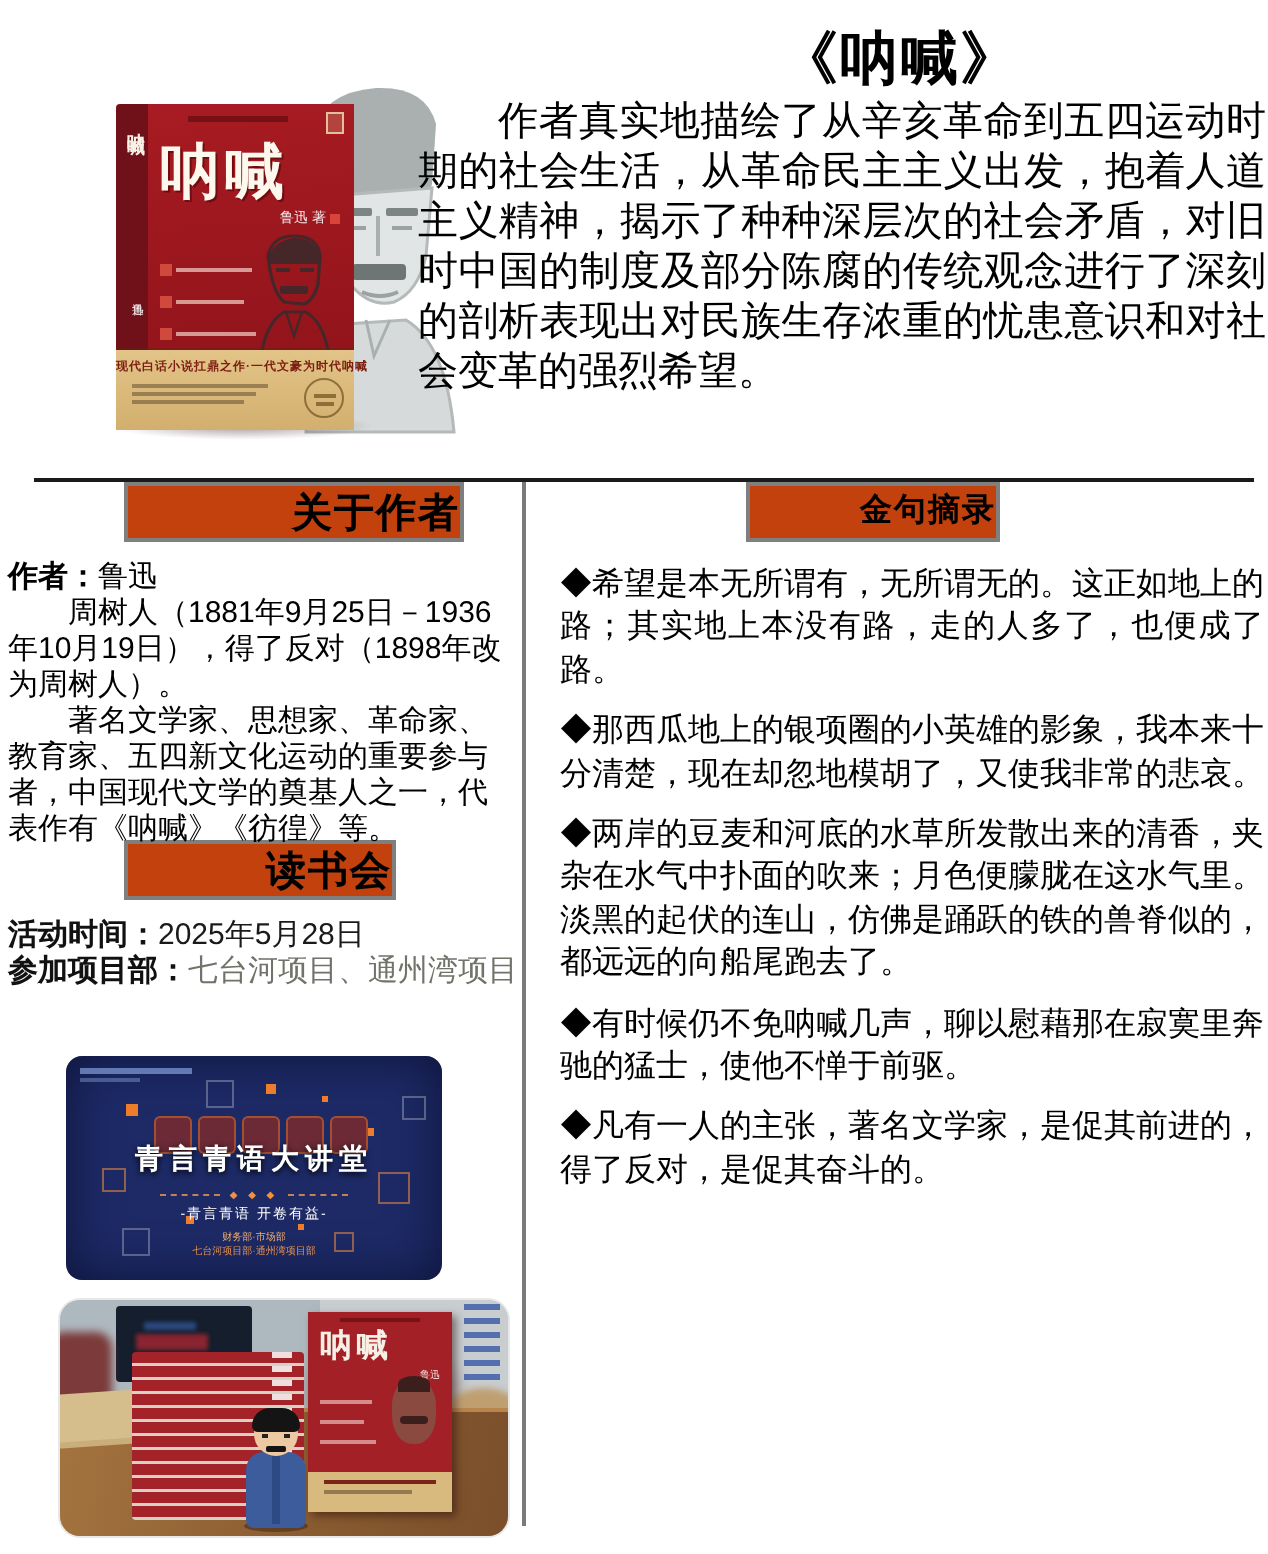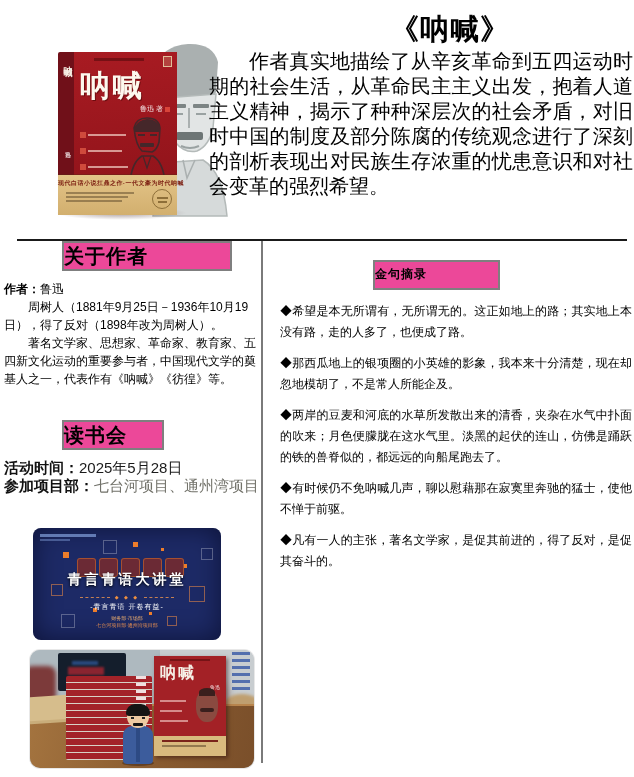--- a/index.html
+++ b/index.html
@@ -46,29 +46,29 @@
   .band .g1,.band .g2,.band .g3{ position:absolute; left:8px; height:1.5px; background:rgba(90,70,40,.5); }
   .band .g1{ top:17px; width:68px; } .band .g2{ top:21px; width:62px; } .band .g3{ top:25px; width:56px; }
   .band .bseal{ position:absolute; right:5px; top:14px; width:20px; height:20px; border-radius:50%;
     border:1px solid rgba(110,80,30,.7); }
   .band .bseal i{ position:absolute; left:4px; top:7px; width:11px; height:1.5px; background:rgba(110,80,30,.7); }
   .band .bseal i+i{ top:11px; width:9px; left:5px; }
 
   
   .hline{ position:absolute; left:17px; top:239px; width:610px; height:2px; background:#1a1a1a; }
   .vline{ position:absolute; left:261px; top:241px; width:2px; height:522px; background:#7a7a7a; }
-  .hbox{ position:absolute; height:30px; border:2px solid #7f7f7f; background:#ec4899;
-    display:flex; align-items:center; justify-content:flex-start;
+  .hbox{ position:absolute; height:30px; border:2px solid #7f7f7f; background:#c2410c;
+    display:flex; align-items:center; justify-content:flex-end;
     font-size:20px; font-weight:bold; letter-spacing:1px; }
   .hbox.about{ left:62px; top:241px; width:170px; }
-  .hbox.club{ left:62px; top:420px; width:102px; }
+  .hbox.club{ left:62px; top:420px; width:136px; }
   .hbox.quotes{ left:373px; top:241px; width:127px; }
 
   
-  .bio{ position:absolute; left:4px; top:280px; width:254px; font-size:12px; line-height:18px; }
+  .bio{ position:absolute; left:4px; top:280px; width:254px; font-size:15px; line-height:18px; }
   .bio .lbl{ font-weight:bold; }
   .bio p{ text-indent:2em; }
   .meta{ position:absolute; left:4px; top:459px; width:256px; font-size:15px; line-height:18px; }
   .meta .lbl{ font-weight:bold; color:#111; }
   .meta .val{ color:#72726a; }
 
   
   .banner{ position:absolute; left:33px; top:528px; width:188px; height:112px; border-radius:8px;
     background:#1d2a66; overflow:hidden; box-shadow:inset 0 0 26px rgba(0,0,20,.55); }
   .banner .cstrip{ position:absolute; left:7px; top:6px; width:56px; height:3px; background:rgba(160,195,255,.55); }
@@ -129,21 +129,21 @@
   .photo .fig{ position:absolute; left:88px; top:54px; width:40px; height:62px; }
   .photo .fig .fshadow{ position:absolute; left:4px; bottom:0; width:32px; height:6px; border-radius:50%; background:rgba(40,20,10,.4); }
   .photo .fig .body{ position:absolute; left:5px; top:22px; width:30px; height:38px; background:#3c5c9c; border-radius:9px 9px 4px 4px; }
   .photo .fig .body i{ position:absolute; left:13px; top:2px; width:4px; height:34px; background:#2d4a84; }
   .photo .fig .head{ position:absolute; left:9px; top:2px; width:22px; height:22px; background:#ecc9a2; border-radius:50%; }
   .photo .fig .hair{ position:absolute; left:8px; top:0px; width:24px; height:12px; background:#141414; border-radius:12px 12px 4px 4px; }
   .photo .fig .eye{ position:absolute; top:13px; width:3px; height:2px; background:#222; }
   .photo .fig .mus{ position:absolute; left:15px; top:19px; width:10px; height:3px; background:#141414; border-radius:1px; }
 
   
-  .quotes{ position:absolute; left:280px; top:282px; width:352px; font-size:12px; line-height:21.4px;margin-top:19px; }
+  .quotes{ position:absolute; left:280px; top:282px; width:352px; font-size:16px; line-height:21.4px; }
   .quotes p{ margin:0 0 9px; text-align:justify; }
 
   .sketch svg, .mport svg{ display:block; }
 </style>
 </head>
 <body>
 
 <div class="bookart">
   <div class="sketch">
     <svg width="88" height="180" viewBox="0 0 88 180">
@@ -314,17 +314,17 @@
     <div class="head"></div>
     <div class="hair"></div>
     <i class="eye" style="left:13px"></i>
     <i class="eye" style="left:24px"></i>
     <i class="mus"></i>
   </div>
 </div>
 
 <div class="quotes">
   <p><span>◆</span><span>希望是本无所谓有，无所谓无的。这正如地上的路；其实地上本没有路，走的人多了，也便成了路。</span></p>
-  <p><span>◆</span><span>那西瓜地上的银项圈的小英雄的影象，我本来十分清楚，现在却忽地模胡了，不是常人所能企及。</span></p>
+  <p><span>◆</span><span>那西瓜地上的银项圈的小英雄的影象，我本来十分清楚，现在却忽地模胡了，又使我非常的悲哀。</span></p>
   <p><span>◆</span><span>两岸的豆麦和河底的水草所发散出来的清香，夹杂在水气中扑面的吹来；月色便朦胧在这水气里。淡黑的起伏的连山，仿佛是踊跃的铁的兽脊似的，都远远的向船尾跑去了。</span></p>
   <p><span>◆</span><span>有时候仍不免呐喊几声，聊以慰藉那在寂寞里奔驰的猛士，使他不惮于前驱。</span></p>
   <p><span>◆</span><span>凡有一人的主张，著名文学家，是促其前进的，得了反对，是促其奋斗的。</span></p>
 </div>
 
 </body></html>

